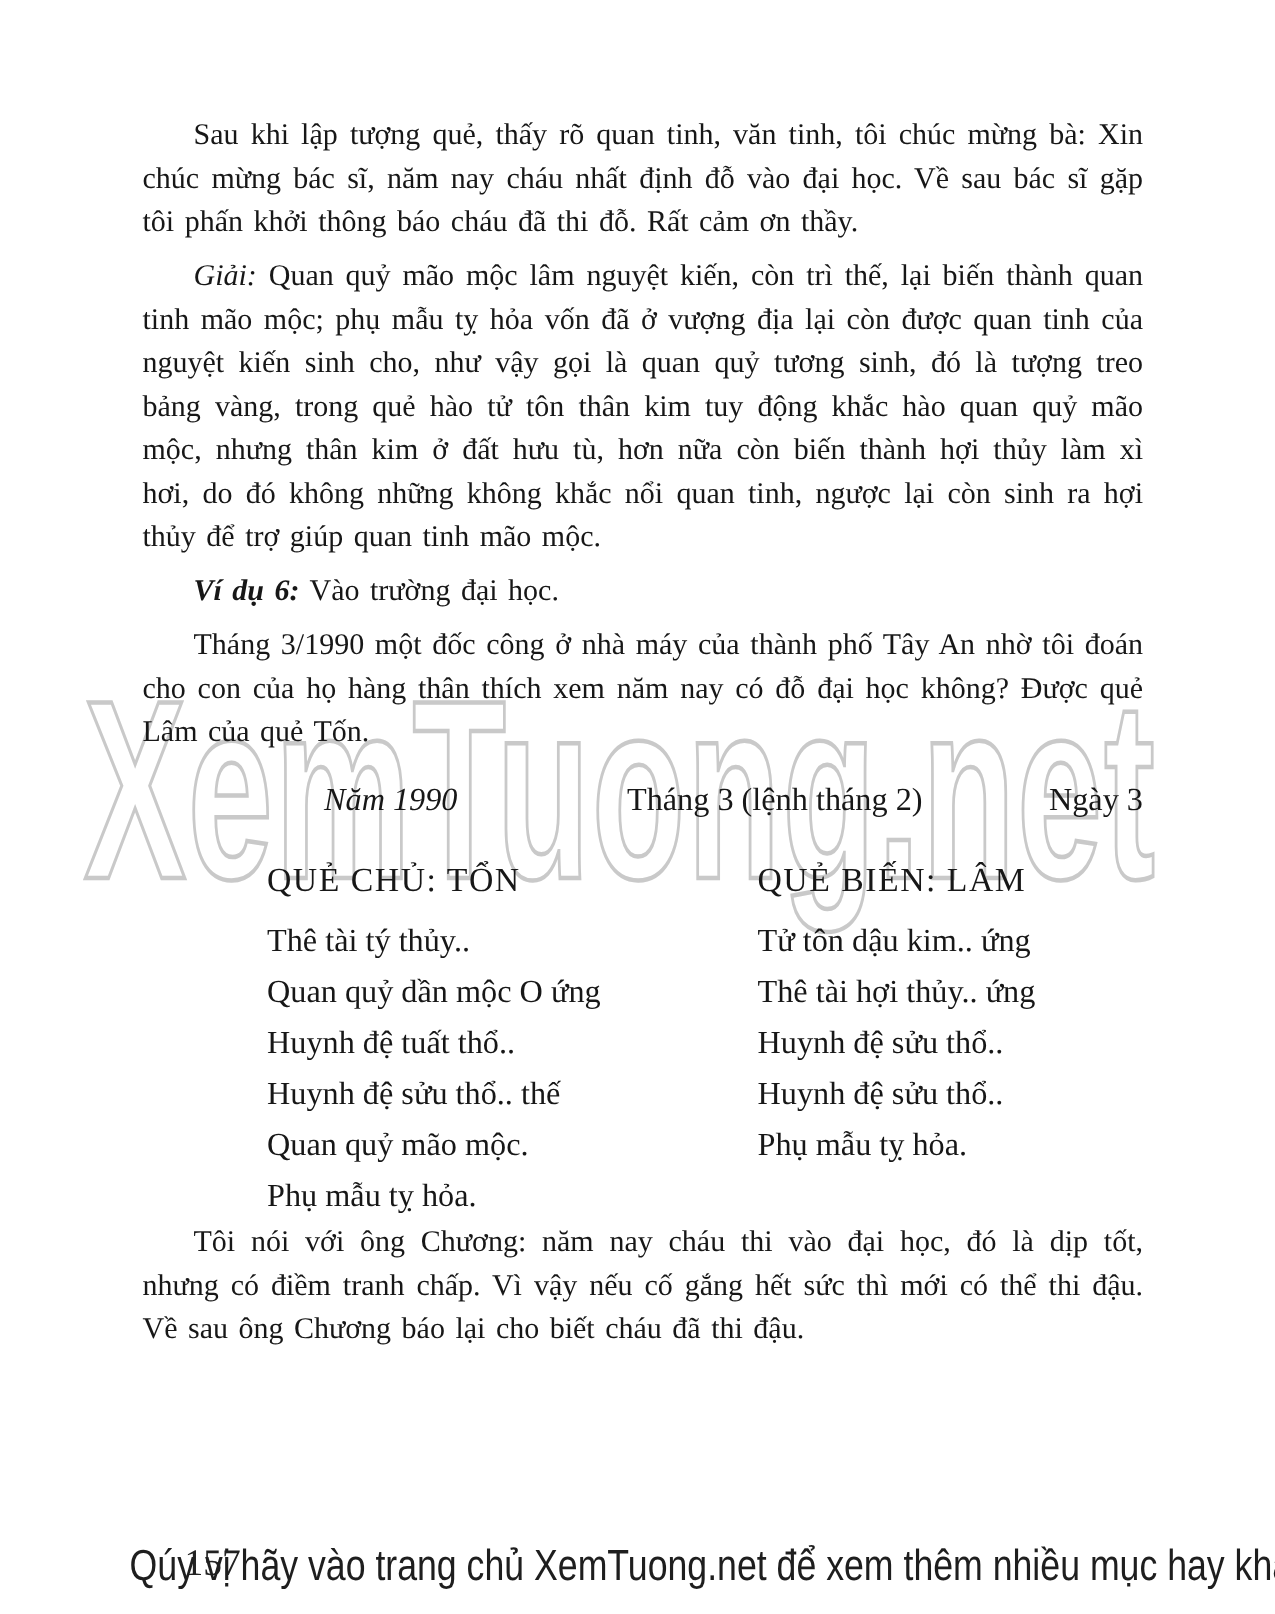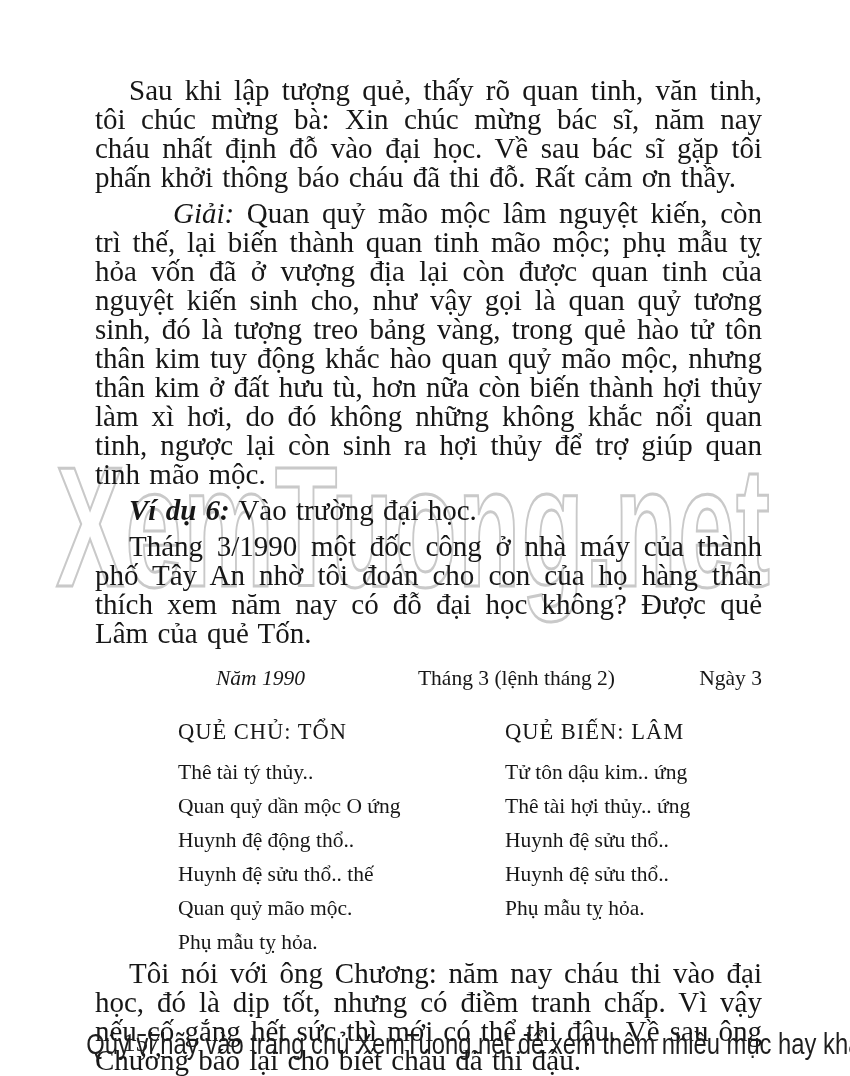--- a/index.html
+++ b/index.html
@@ -15,25 +15,25 @@
     font-size:170px;line-height:170px;white-space:nowrap;
     color:#ffffff;-webkit-text-stroke:3px #c9c9c9;
     transform:scaleX(0.60);transform-origin:left top;
     letter-spacing:2px;user-select:none;
   }
   .content{
     position:relative;z-index:1;
     padding:76px 88px 0 95px;width:667px;
   }
   p.body{
-    margin:0;font-size:29px;line-height:29px;text-align:justify;
+    margin:0;font-size:20px;line-height:29px;text-align:justify;
     text-indent:34px;word-spacing:2px;
   }
   p.body + p.body{margin-top:7px;}
-  .lbl-italic{font-style:italic;margin-left:44px;}
+  .lbl-italic{font-style:italic;}
   .lbl-bold-italic{font-style:italic;font-weight:bold;}
   .example-line{margin-top:7px;}
   
   .date-block{margin-top:12px;font-size:21.5px;}
   .date-row{
     display:grid;grid-template-columns:170px 310px 1fr;
     padding-left:40px;line-height:36px;
   }
   .date-c1{text-align:right;font-style:italic;}
   .date-c2{text-align:right;}
@@ -92,21 +92,21 @@
         <span class="date-c2">Tháng 3 (lệnh tháng 2)</span>
         <span class="date-c3">Ngày 3</span>
       </div>
     </div>
 
     <div class="hex-block">
       <div class="hex-col">
         <div class="hex-title">QUẺ CHỦ: TỔN</div>
         <div class="hex-row">Thê tài tý thủy..</div>
         <div class="hex-row">Quan quỷ dần mộc O ứng</div>
-        <div class="hex-row">Huynh đệ động thổ..</div>
+        <div class="hex-row">Huynh đệ tuất thổ..</div>
         <div class="hex-row">Huynh đệ sửu thổ.. thế</div>
         <div class="hex-row">Quan quỷ mão mộc.</div>
         <div class="hex-row">Phụ mẫu tỵ hỏa.</div>
       </div>
       <div class="hex-col">
         <div class="hex-title">QUẺ BIẾN: LÂM</div>
         <div class="hex-row">Tử tôn dậu kim.. ứng</div>
         <div class="hex-row">Thê tài hợi thủy.. ứng</div>
         <div class="hex-row">Huynh đệ sửu thổ..</div>
         <div class="hex-row">Huynh đệ sửu thổ..</div>

